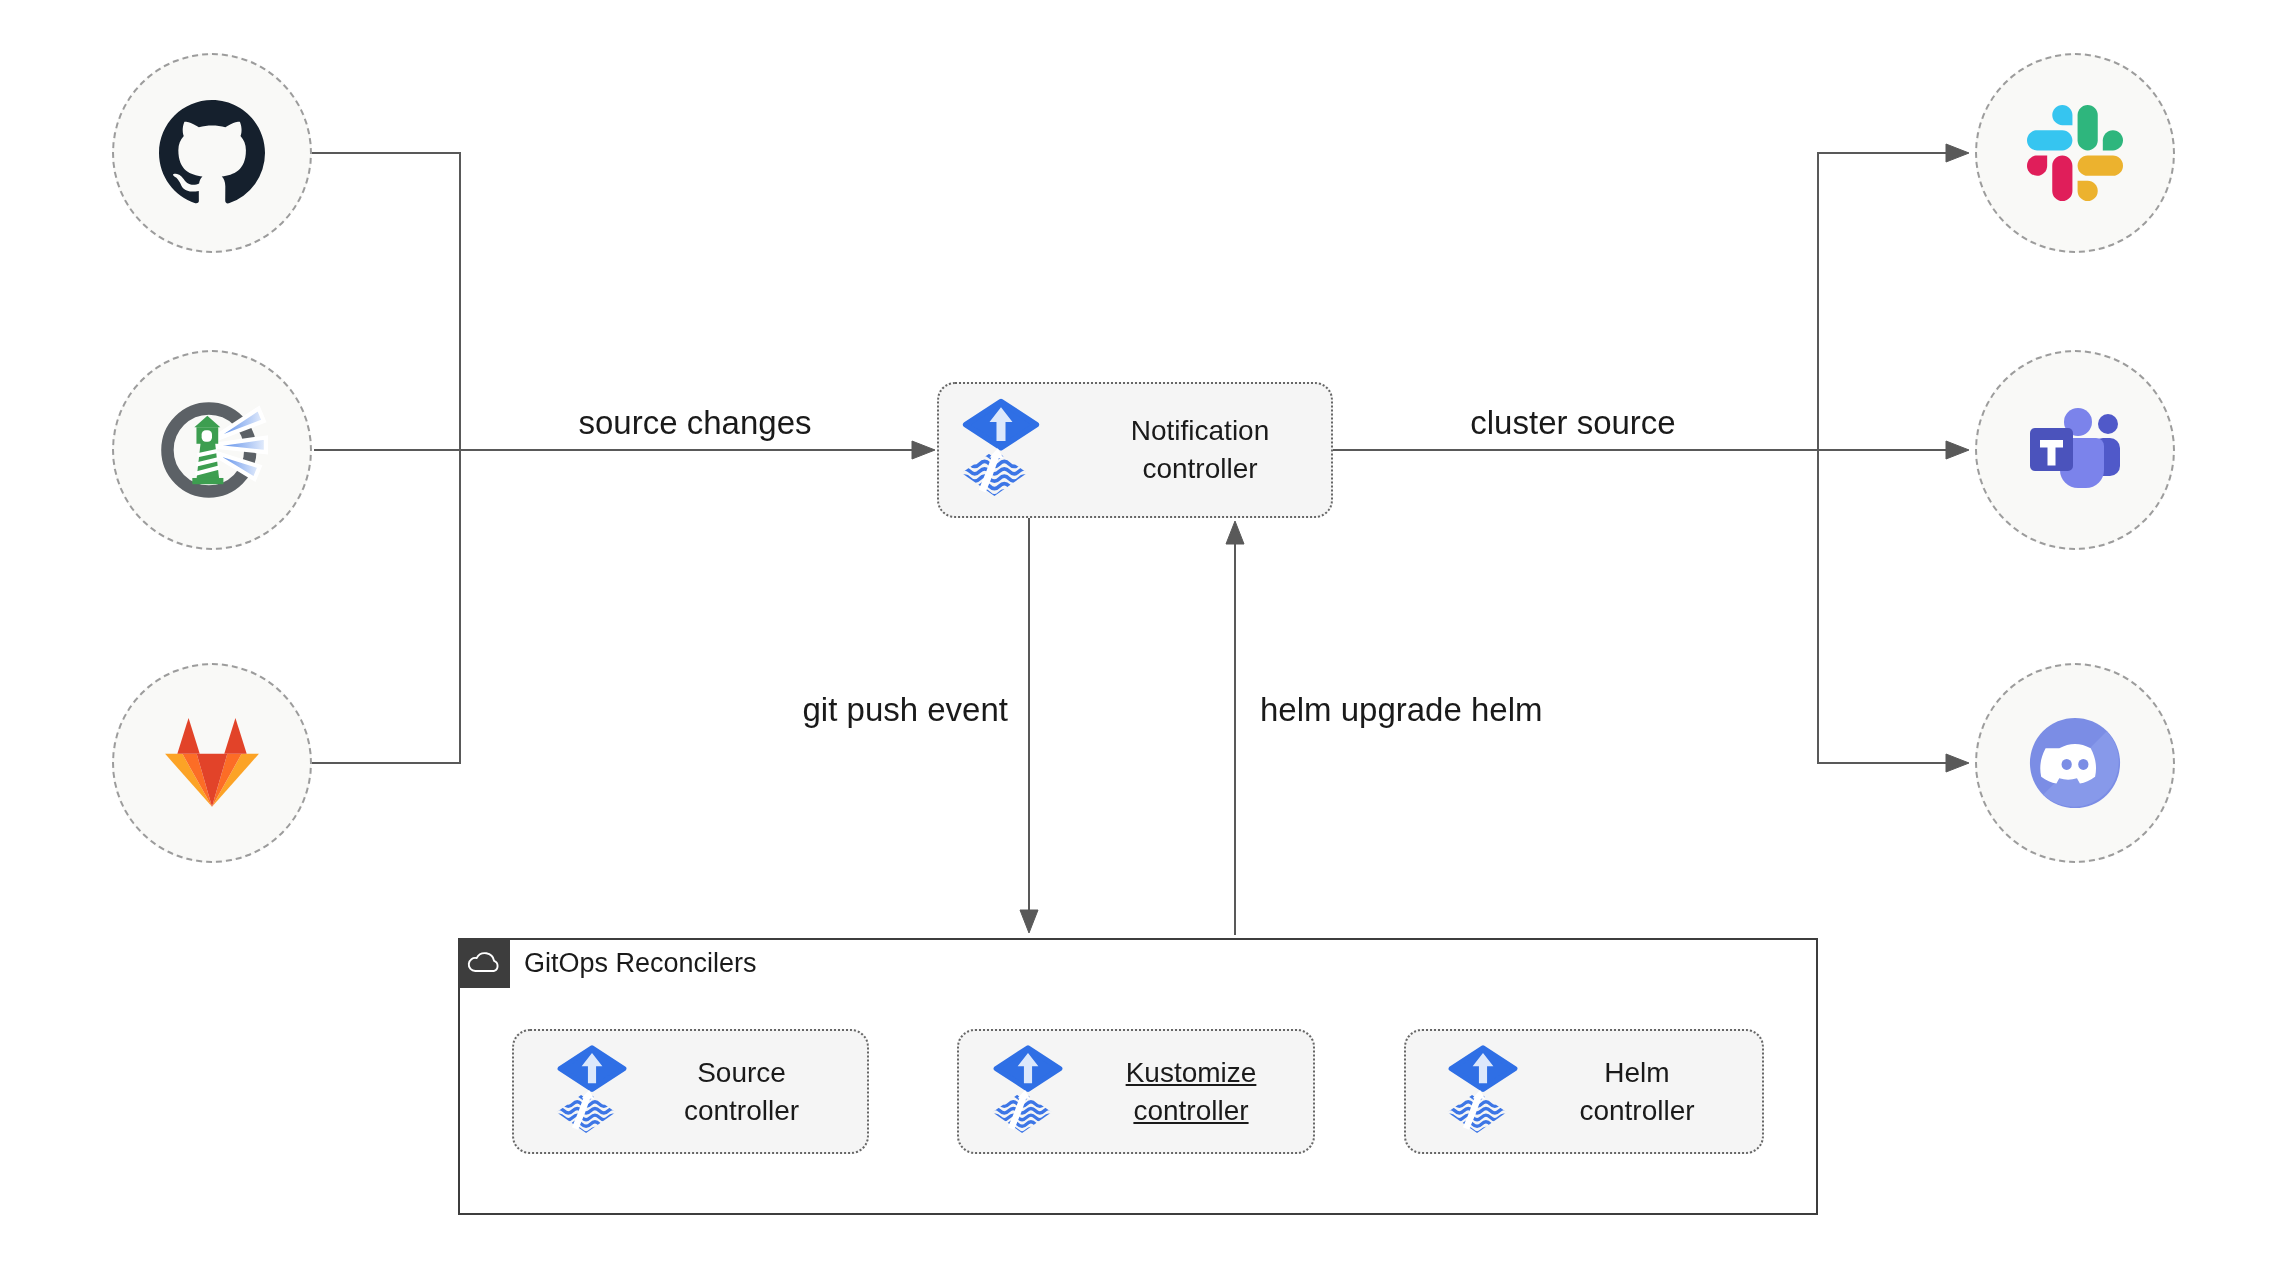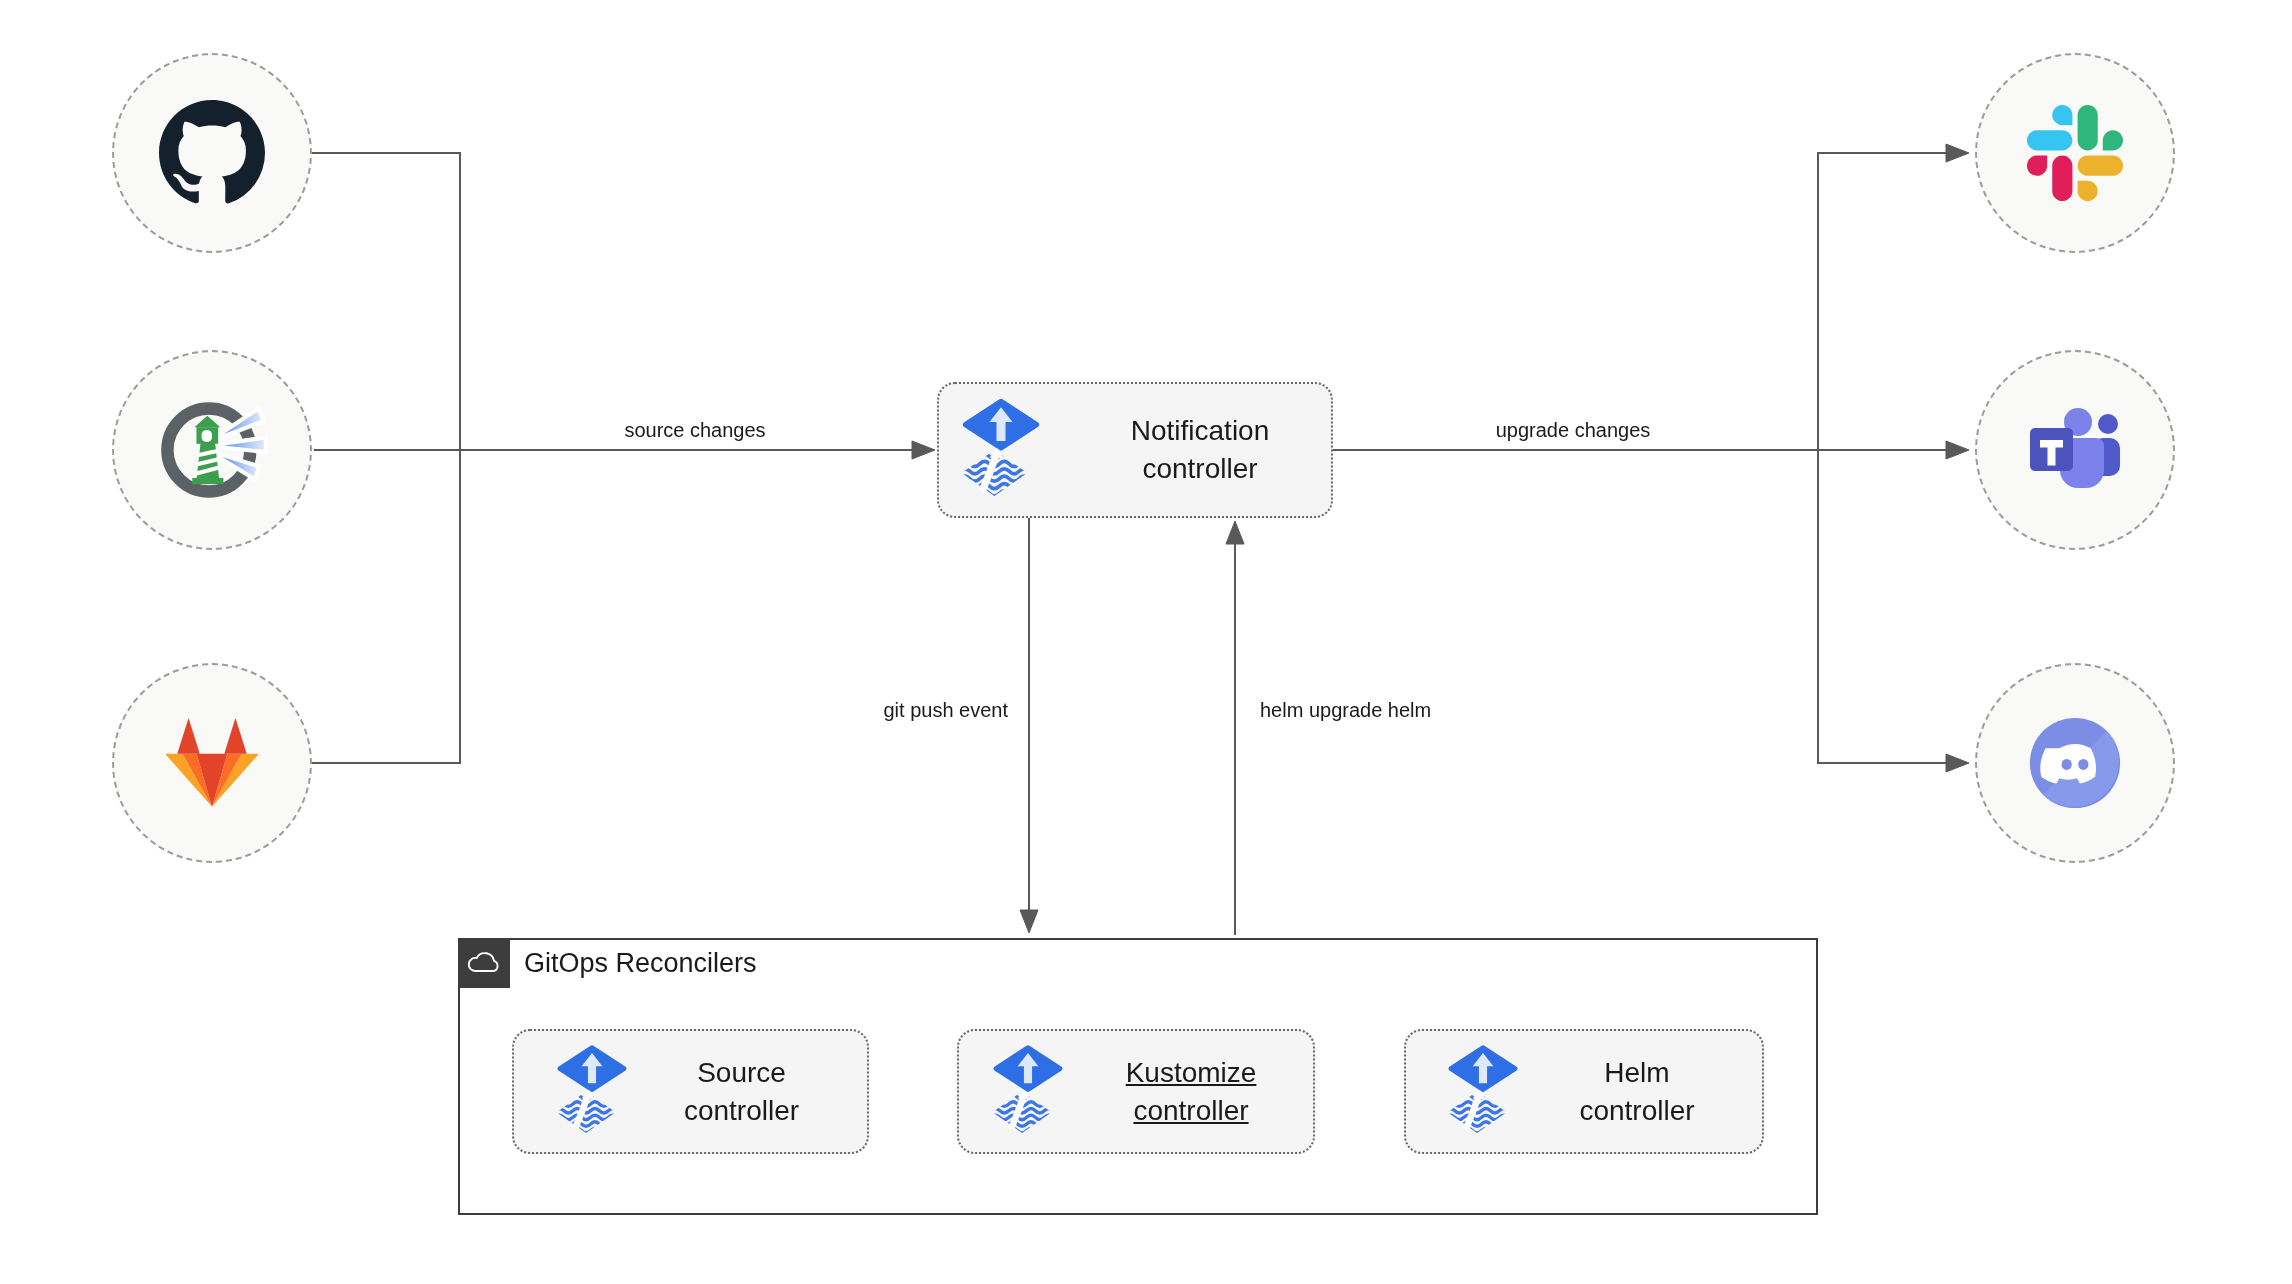--- a/index.html
+++ b/index.html
@@ -25,21 +25,21 @@
     position:absolute;width:200px;height:200px;border-radius:50%;
     border:2px dashed var(--circle-border);background:var(--circle-fill);
     display:flex;align-items:center;justify-content:center;box-sizing:border-box;
   }
   .ctrl{
     position:absolute;display:flex;align-items:center;justify-content:center;gap:28px;
     background:var(--node-fill);border:2px dotted var(--node-border);border-radius:18px;
     box-sizing:border-box;
   }
   .box-label{font-size:28px;line-height:1.35;text-align:center;color:var(--text);}
-  .edge-label{position:absolute;font-size:20px;color:var(--text);white-space:nowrap;}
+  .edge-label{position:absolute;font-size:33px;color:var(--text);white-space:nowrap;}
   .group{
     position:absolute;left:458px;top:938px;width:1360px;height:277px;
     border:2px solid var(--group-border);background:#fff;box-sizing:border-box;
   }
   .group-badge{
     position:absolute;left:-2px;top:-2px;width:52px;height:50px;background:var(--badge-bg);
     display:flex;align-items:center;justify-content:center;
   }
   .group-title{
     position:absolute;left:64px;top:-2px;height:50px;line-height:50px;font-size:27px;color:var(--text);
@@ -194,21 +194,21 @@
       <path d="M0 117 q6 -6 12 0 t12 0 t12 0 t12 0 t12 0 t12 0 t12 0"></path>
     </g>
     <path d="M27 114 Q36 94 44 70" stroke="#ffffff" stroke-width="9" fill="none"></path>
     <polygon points="46,62 53,74 36,73" fill="#ffffff"></polygon>
   </svg>
       </span>
     <span class="box-label" style="width:220px;">Notification controller</span>
   </div>
 
   <div class="edge-label" style="left:695px;top:442px;transform:translate(-50%,-100%);">source changes</div>
-  <div class="edge-label" style="left:1573px;top:442px;transform:translate(-50%,-100%);">upgrade changes</div>
+  <div class="edge-label" style="left:1573px;top:442px;transform:translate(-50%,-100%);">cluster source</div>
   <div class="edge-label" style="left:1008px;top:710px;transform:translate(-100%,-50%);text-align:center;">git push event</div>
   <div class="edge-label" style="left:1260px;top:710px;transform:translateY(-50%);">helm upgrade helm</div>
 
   <div class="group">
     <div class="group-badge">
       <svg width="36" height="26" viewBox="0 0 48 36">
         <path d="M38 29 H12 a9 9 0 1 1 1.8 -17.8 A13 13 0 0 1 38 15 a7.5 7.5 0 0 1 0 14 z" fill="none" stroke="#ffffff" stroke-width="2.6" stroke-linejoin="round"></path>
       </svg>
     </div>
     <div class="group-title">GitOps Reconcilers</div>

